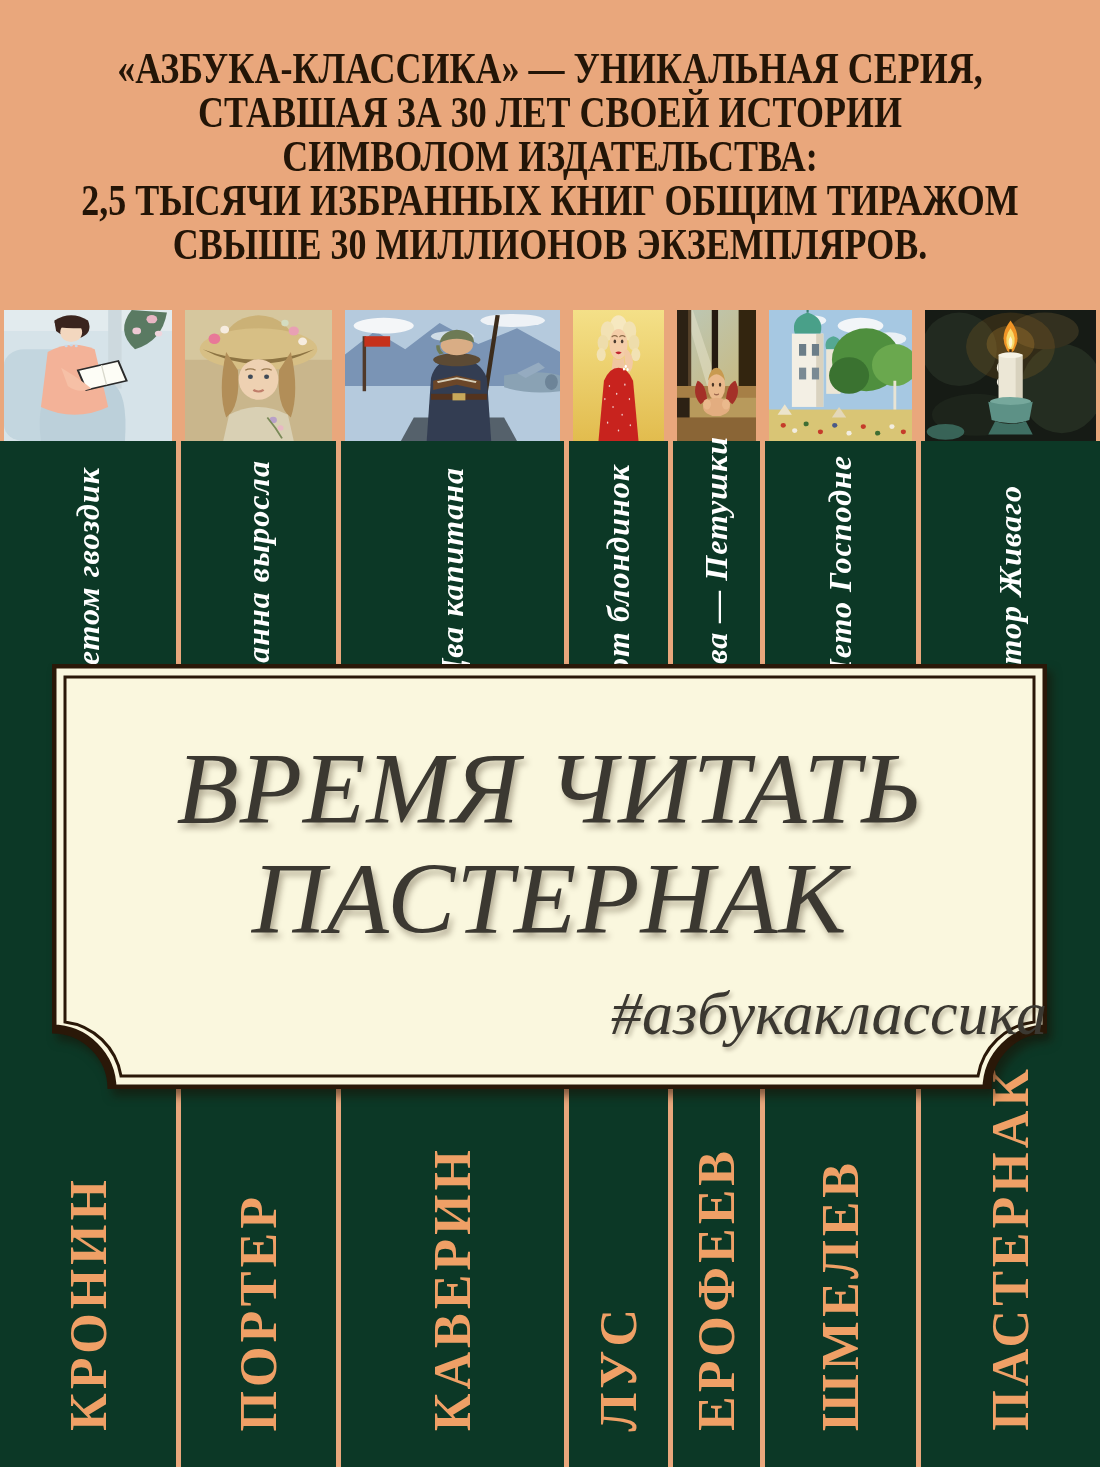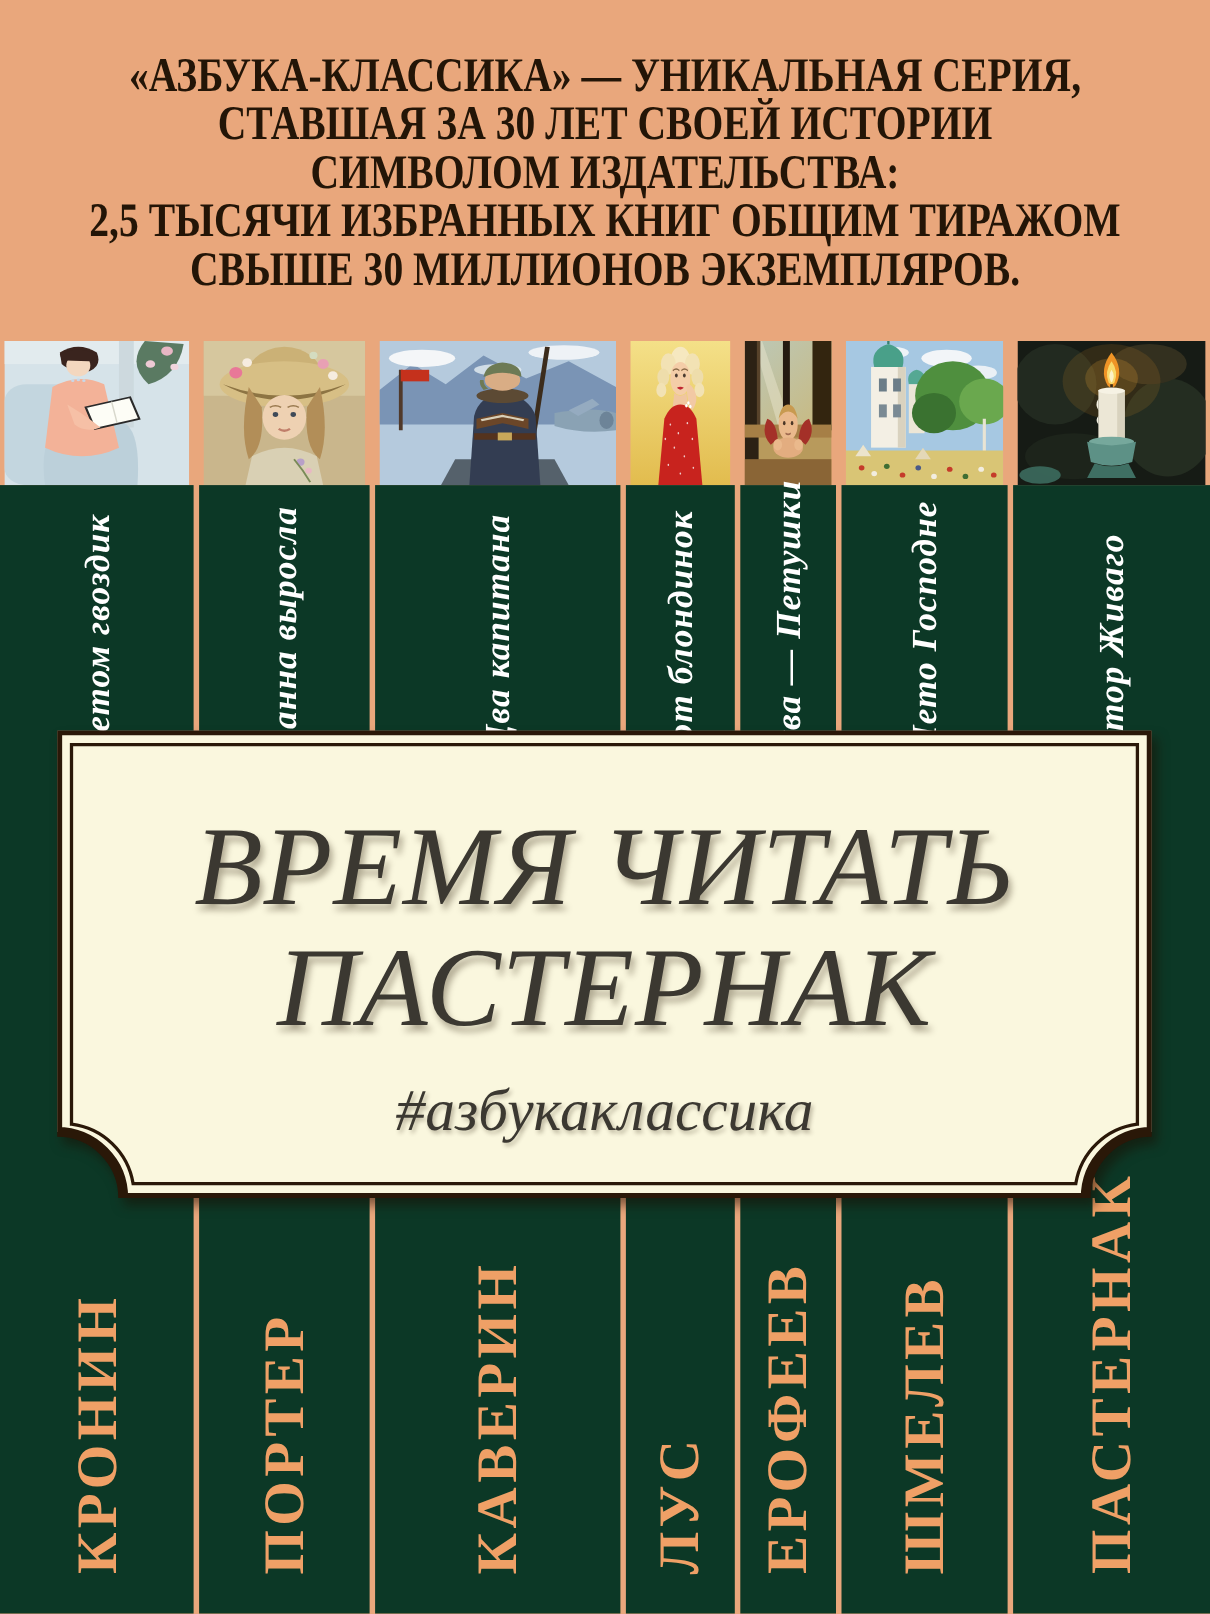--- a/index.html
+++ b/index.html
@@ -47,22 +47,23 @@
     filter:drop-shadow(5px 7px 5px rgba(25,12,0,0.5));
   }
   .plaque svg.frame{position:absolute;left:0;top:0;width:995px;height:425px;}
   .plaque-text{position:absolute;left:0;top:0;width:995px;height:425px;text-align:center;color:#3b3831;}
   .plaque-title{
     font-size:102px;line-height:110px;font-style:italic;font-weight:400;
     letter-spacing:1px;text-shadow:3px 5px 6px rgba(40,25,5,0.35);white-space:nowrap;
   }
   .plaque-title.first{padding-top:70px;}
   .plaque-hashtag{
-    margin-top:24px;font-size:54px;font-style:italic;font-weight:400;
+    margin-top:24px;font-size:62px;font-style:italic;font-weight:400;
     text-shadow:2px 3px 4px rgba(40,25,5,0.3);
+    text-align:right;
   }
 </style>
 </head>
 <body>
 
 <div class="banner">
   <span class="banner-line">«АЗБУКА-КЛАССИКА» — УНИКАЛЬНАЯ СЕРИЯ,</span>
   <span class="banner-line">СТАВШАЯ ЗА 30 ЛЕТ СВОЕЙ ИСТОРИИ</span>
   <span class="banner-line">СИМВОЛОМ ИЗДАТЕЛЬСТВА:</span>
   <span class="banner-line">2,5 ТЫСЯЧИ ИЗБРАННЫХ КНИГ ОБЩИМ ТИРАЖОМ</span>

